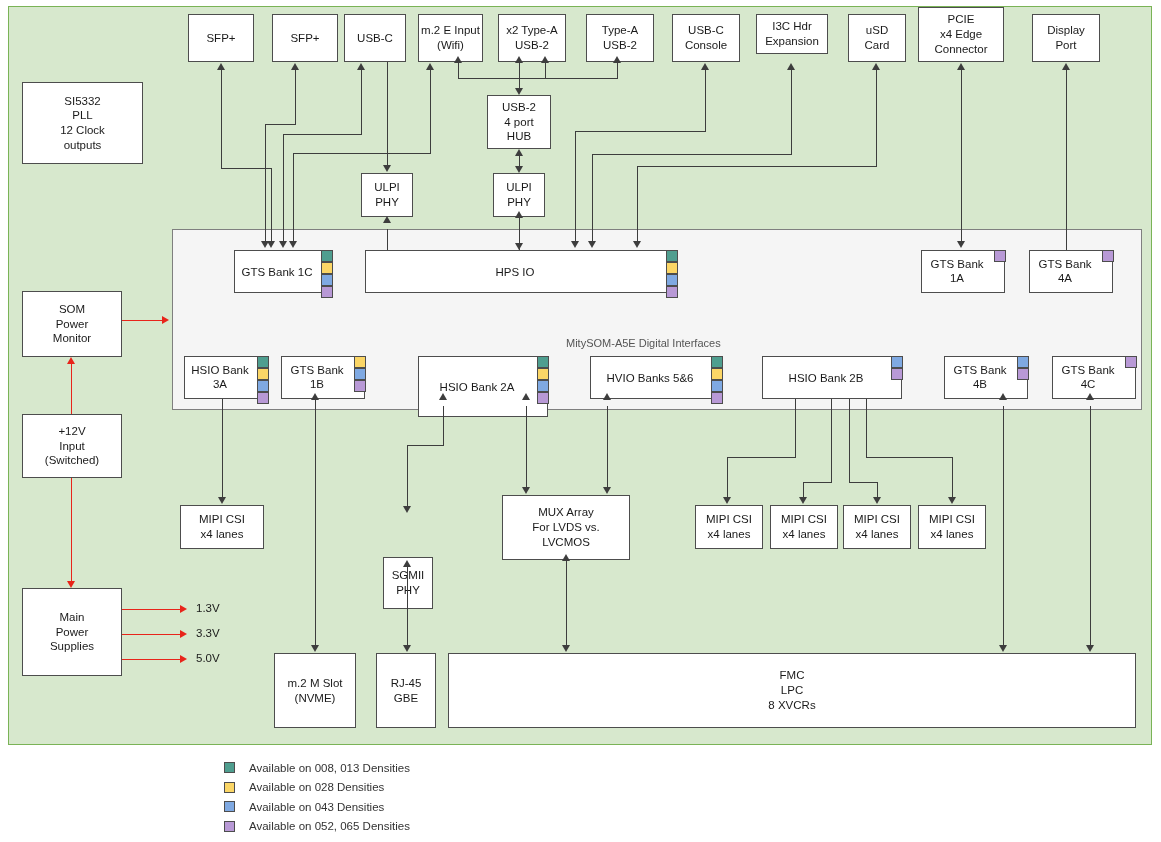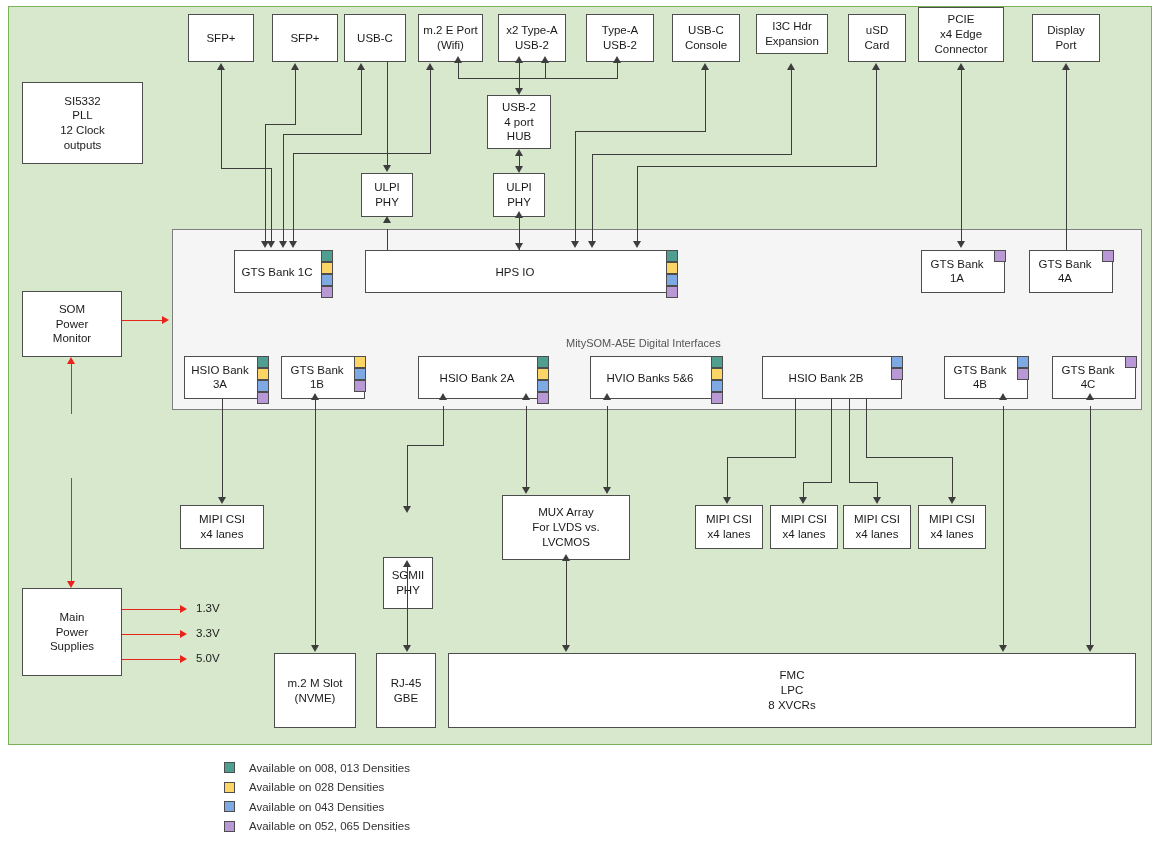--- a/index.html
+++ b/index.html
@@ -74,21 +74,21 @@
   <div class="blk" style="left:188px;top:14px;width:66px;height:48px;">
     <span>SFP+</span>
   </div>
   <div class="blk" style="left:272px;top:14px;width:66px;height:48px;">
     <span>SFP+</span>
   </div>
   <div class="blk" style="left:344px;top:14px;width:62px;height:48px;">
     <span>USB-C</span>
   </div>
   <div class="blk" style="left:418px;top:14px;width:65px;height:48px;flex-direction:column;">
-    <span>m.2 E Port</span>
+    <span>m.2 E Input</span>
     <span>(Wifi)</span>
   </div>
   <div class="blk" style="left:498px;top:14px;width:68px;height:48px;flex-direction:column;">
     <span>x2 Type-A</span>
     <span>USB-2</span>
   </div>
   <div class="blk" style="left:586px;top:14px;width:68px;height:48px;flex-direction:column;">
     <span>Type-A</span>
     <span>USB-2</span>
   </div>
@@ -120,20 +120,25 @@
     <span>12 Clock</span>
     <span>outputs</span>
   </div>
 
   <div class="blk" style="left:22px;top:291px;width:100px;height:66px;flex-direction:column;">
     <span>SOM</span>
     <span>Power</span>
     <span>Monitor</span>
   </div>
 
+  <div class="blk" style="left:22px;top:414px;width:100px;height:64px;flex-direction:column;">
+    <span>+12V</span>
+    <span>Input</span>
+    <span>(Switched)</span>
+  </div>
 
   <div class="blk" style="left:22px;top:588px;width:100px;height:88px;flex-direction:column;">
     <span>Main</span>
     <span>Power</span>
     <span>Supplies</span>
   </div>
 
   <div class="blk" style="left:487px;top:95px;width:64px;height:54px;flex-direction:column;">
     <span>USB-2</span>
     <span>4 port</span>
@@ -214,21 +219,21 @@
       <span>GTS</span>
       <span>Bank 1B</span>
     </div>
     <div class="chips">
       <div class="chip" style="background:#fbd666;"></div>
       <div class="chip" style="background:#7fa9e2;"></div>
       <div class="chip" style="background:#b899d6;"></div>
     </div>
   </div>
 
-  <div class="bank" style="left:418px;top:356px;width:130px;height:43px;padding-left:6px;">
+  <div class="bank" style="left:418px;top:356px;width:130px;height:61px;padding-left:6px;">
     <div class="txt">
       <span>HSIO</span>
       <span>Bank 2A</span>
     </div>
     <div class="chips">
       <div class="chip" style="background:#4f9e8f;"></div>
       <div class="chip" style="background:#fbd666;"></div>
       <div class="chip" style="background:#7fa9e2;"></div>
       <div class="chip" style="background:#b899d6;"></div>
     </div>

